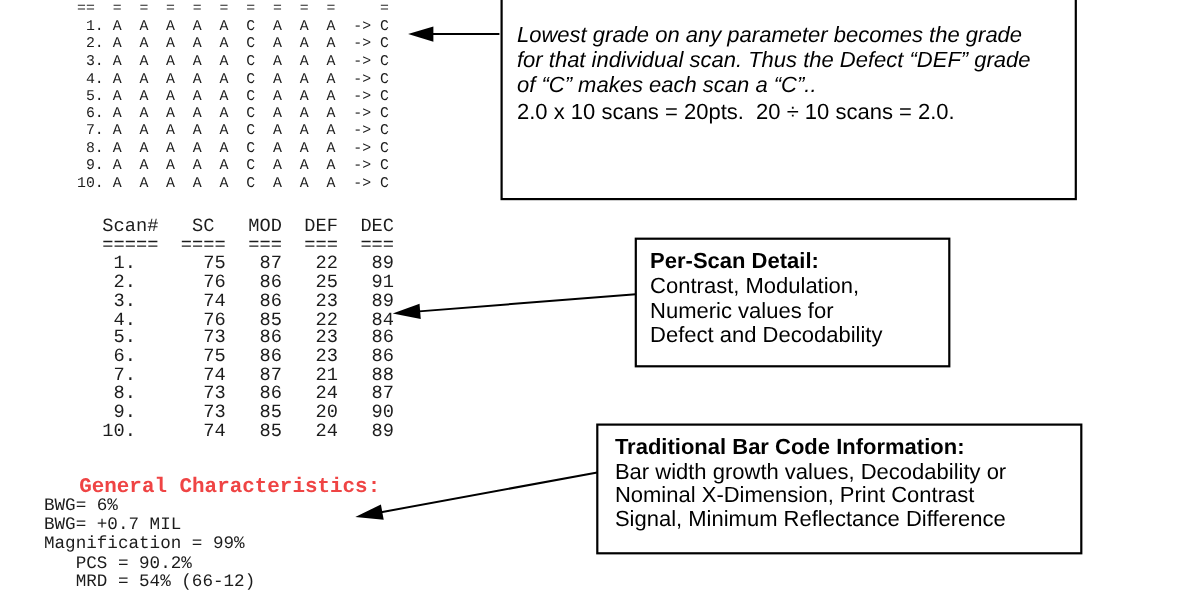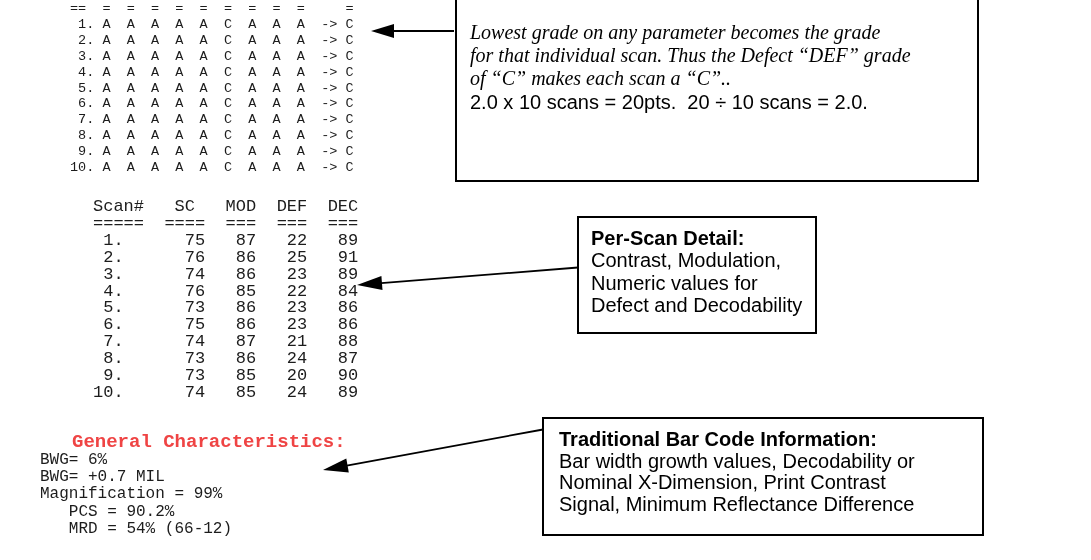--- a/index.html
+++ b/index.html
@@ -19,25 +19,25 @@
     position:absolute;left:72px;top:431px;
     font-family:"Liberation Mono","DejaVu Sans Mono",monospace;
     font-weight:bold;font-size:19px;color:#ef4444;white-space:pre;
   }
   .gc-lines{position:absolute;left:40px;top:452px;font-size:16px;line-height:17.2px;}
   .callout{
     position:absolute;background:#ffffff;border:2px solid #000;
     box-sizing:border-box;font-size:20px;color:#000;
   }
   .co-line{white-space:pre;}
-  .it{font-style:italic;font-family:Liberation Serif, serif;}
+  .it{font-style:italic;}
   .bold{font-weight:bold;}
   .box-grade-rule{left:455px;top:-14px;width:524px;height:196px;padding:33px 10px 0 13px;line-height:23.2px;}
-  .box-per-scan{left:577px;top:216px;width:240px;height:118px;padding:9px 8px 0 12px;line-height:22.4px;}
-  .box-traditional{left:542px;top:385px;width:442px;height:119px;padding:10px 8px 0 15px;line-height:21.7px;margin-top:32px;}
+  .box-per-scan{left:577px;top:216px;width:287px;height:118px;padding:9px 8px 0 12px;line-height:22.4px;}
+  .box-traditional{left:542px;top:385px;width:442px;height:119px;padding:10px 8px 0 15px;line-height:21.7px;}
   .arrows{position:absolute;left:0;top:0;width:1091px;height:560px;pointer-events:none;}
 </style>
 </head>
 <body>
 
 <div id="canvas">
 
   <pre class="mono grades-pre">==  =  =  =  =  =  =  =  =  =     =
  1. A  A  A  A  A  C  A  A  A  -&gt; C
  2. A  A  A  A  A  C  A  A  A  -&gt; C

